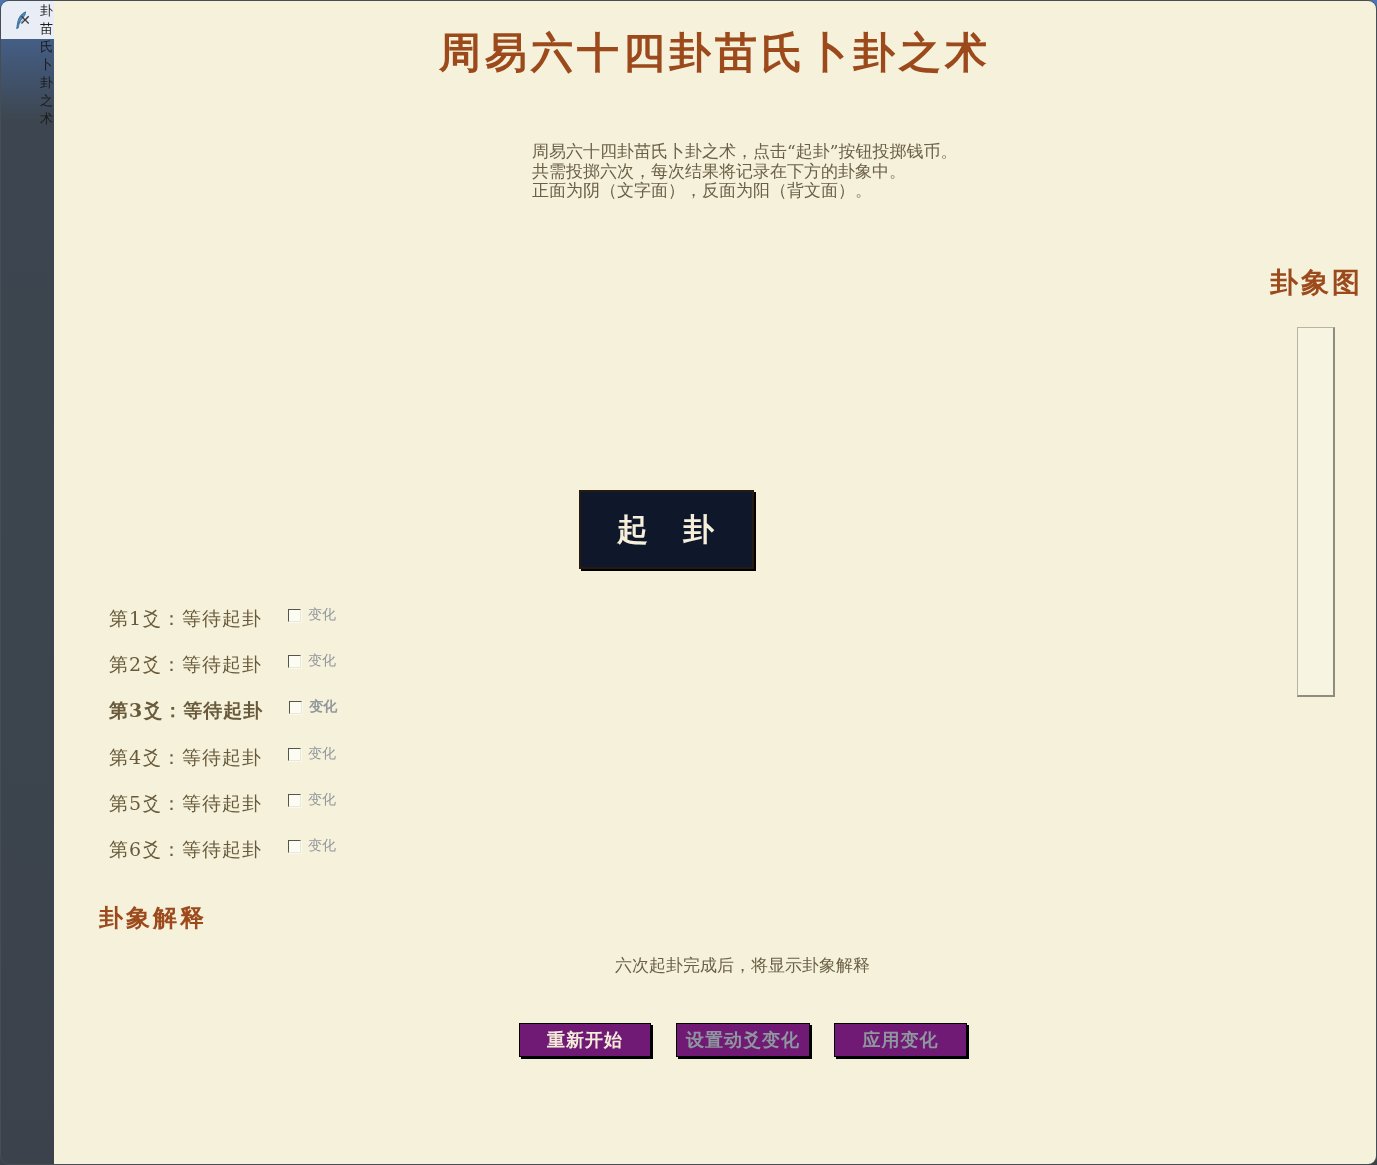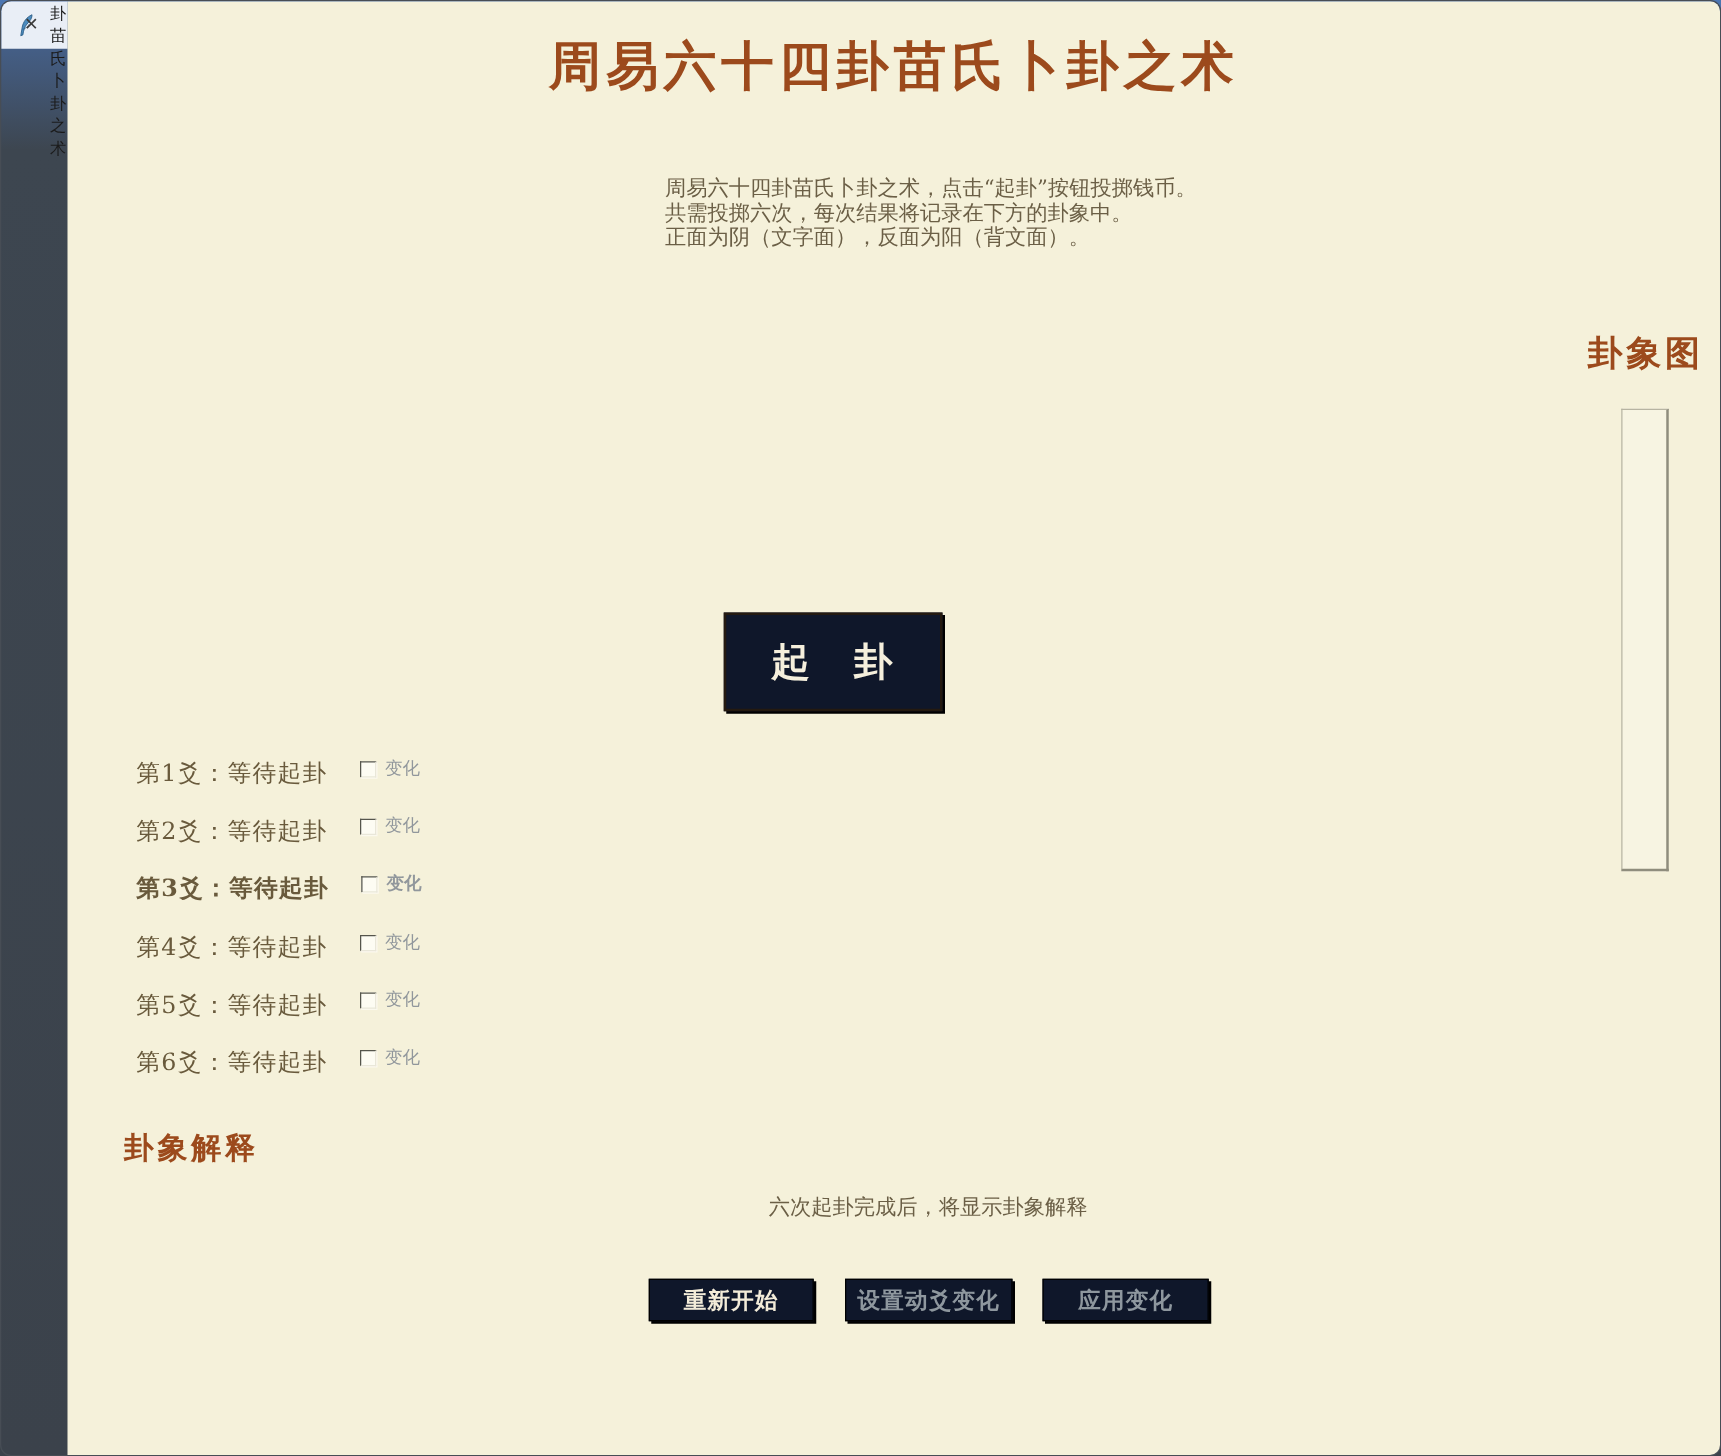--- a/index.html
+++ b/index.html
@@ -83,21 +83,21 @@
   .interp-heading {
     position:absolute; left:45px; top:901px;
     font-size:24px; font-weight:bold; color:#9c4a1c; letter-spacing:3px;
   }
   .interp-placeholder {
     position:absolute; top:953px; left:0; width:1377px; text-align:center;
     font-size:17px; color:#6b5f46;
   }
   .action-btn {
     position:absolute; top:1022px; height:34px;
-    background:#0f172a; border:1px solid #000; box-shadow:2px 2px 0 #000;
+    background:#701a75; border:1px solid #000; box-shadow:2px 2px 0 #000;
     font-size:18px; font-weight:bold; letter-spacing:1px;
     font-family:"DejaVu Serif", serif;
     display:flex; align-items:center; justify-content:center;
     color:#f3ecd9; cursor:pointer;
   }
   .action-btn.disabled { color:#8e979e; cursor:default; }
   #btn-restart { left:465px; width:132px; }
   #btn-setmoving { left:622px; width:134px; }
   #btn-apply { left:780px; width:133px; }
   .status-text {

